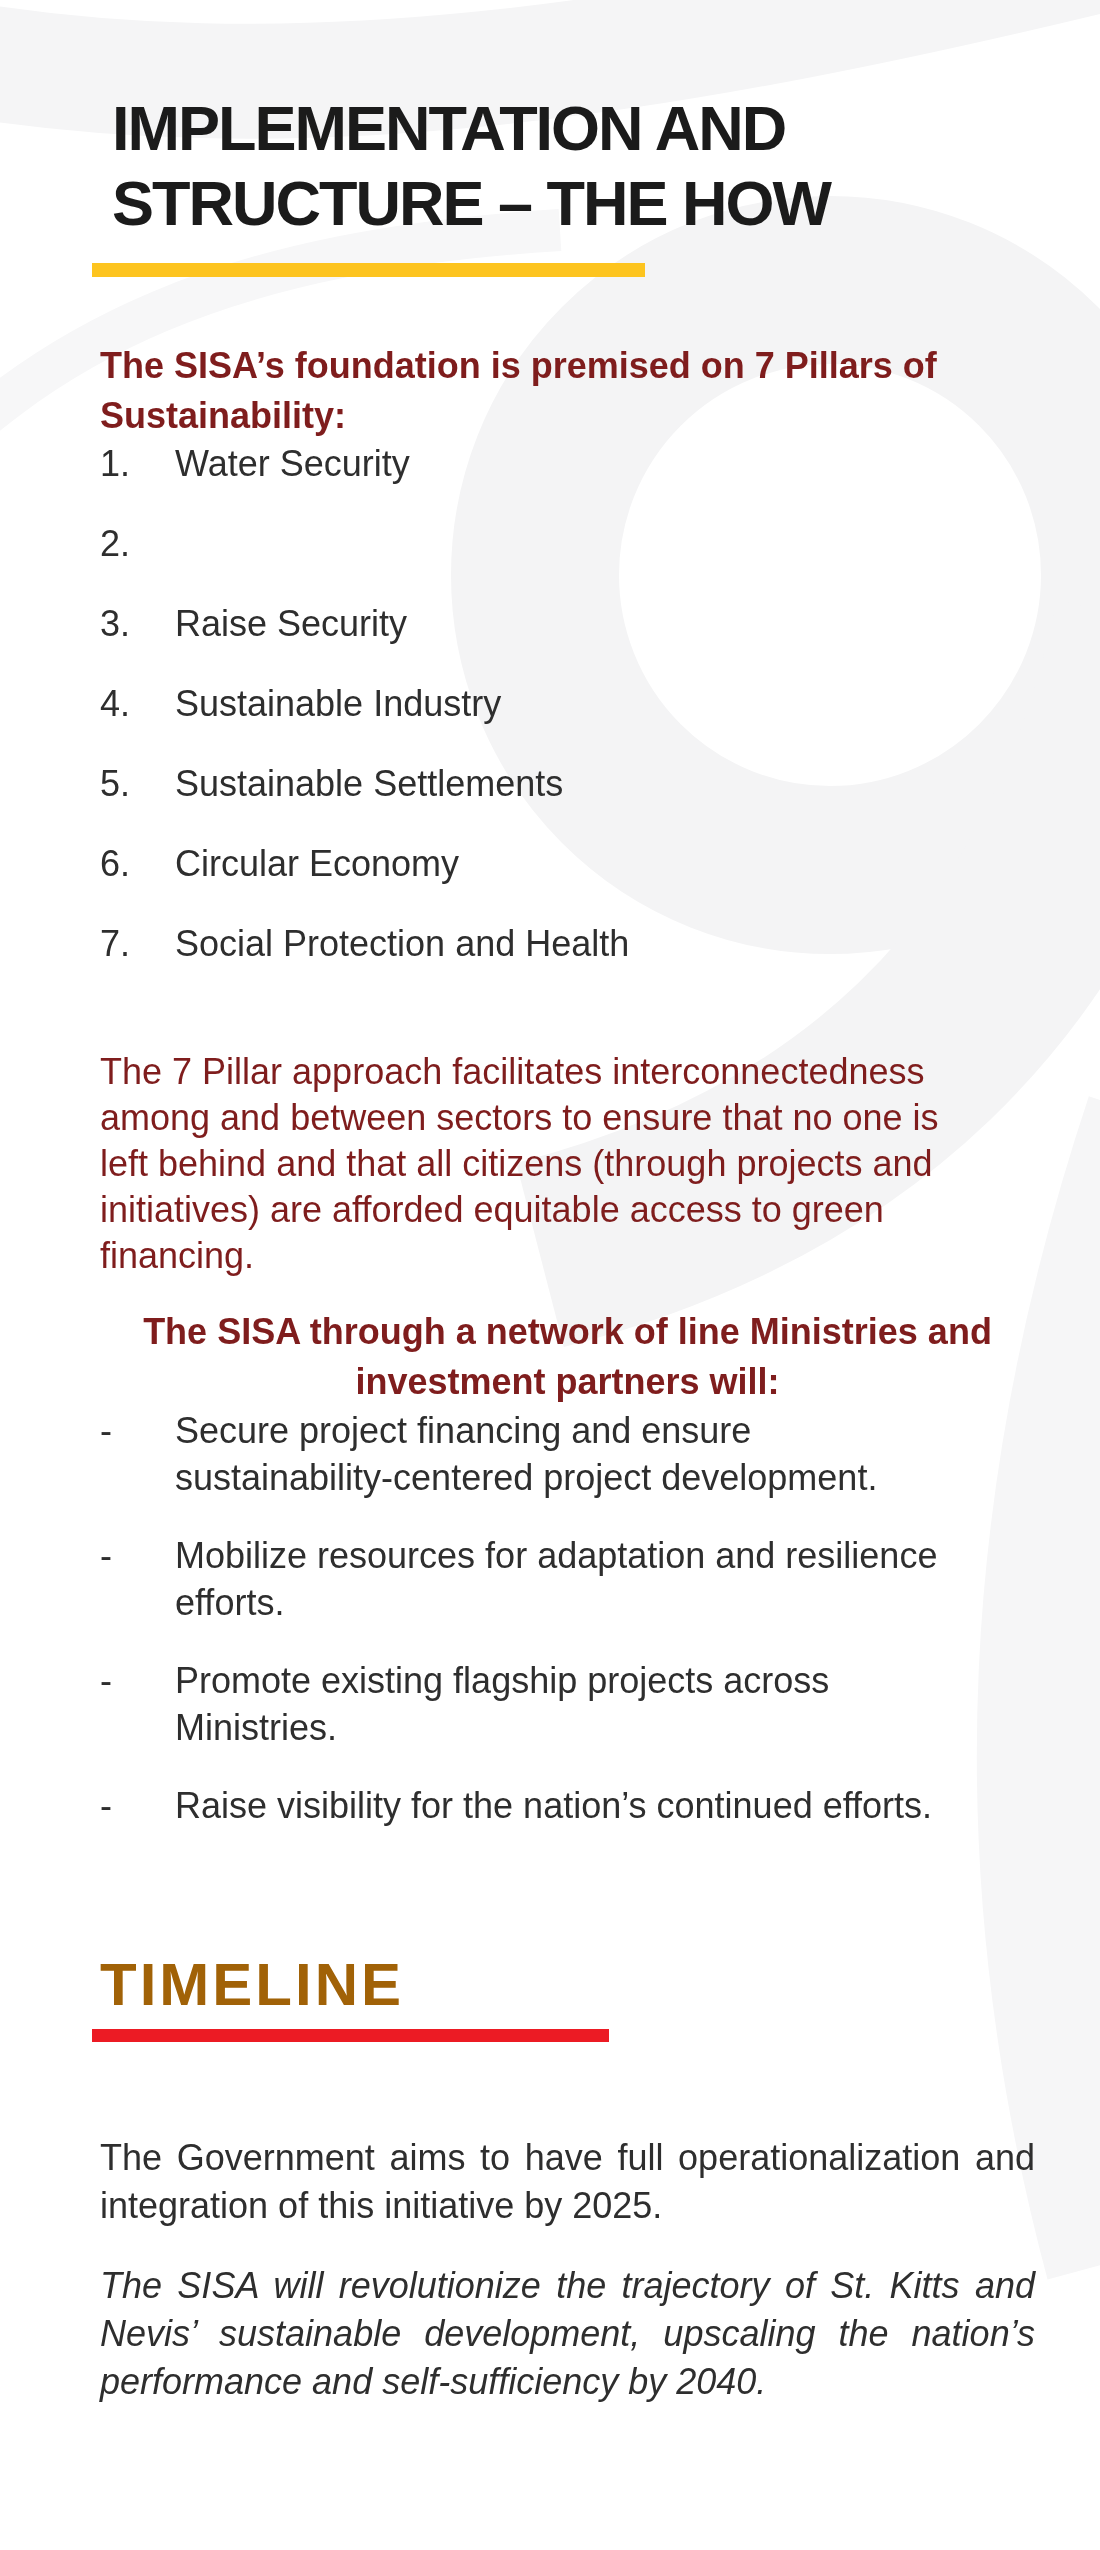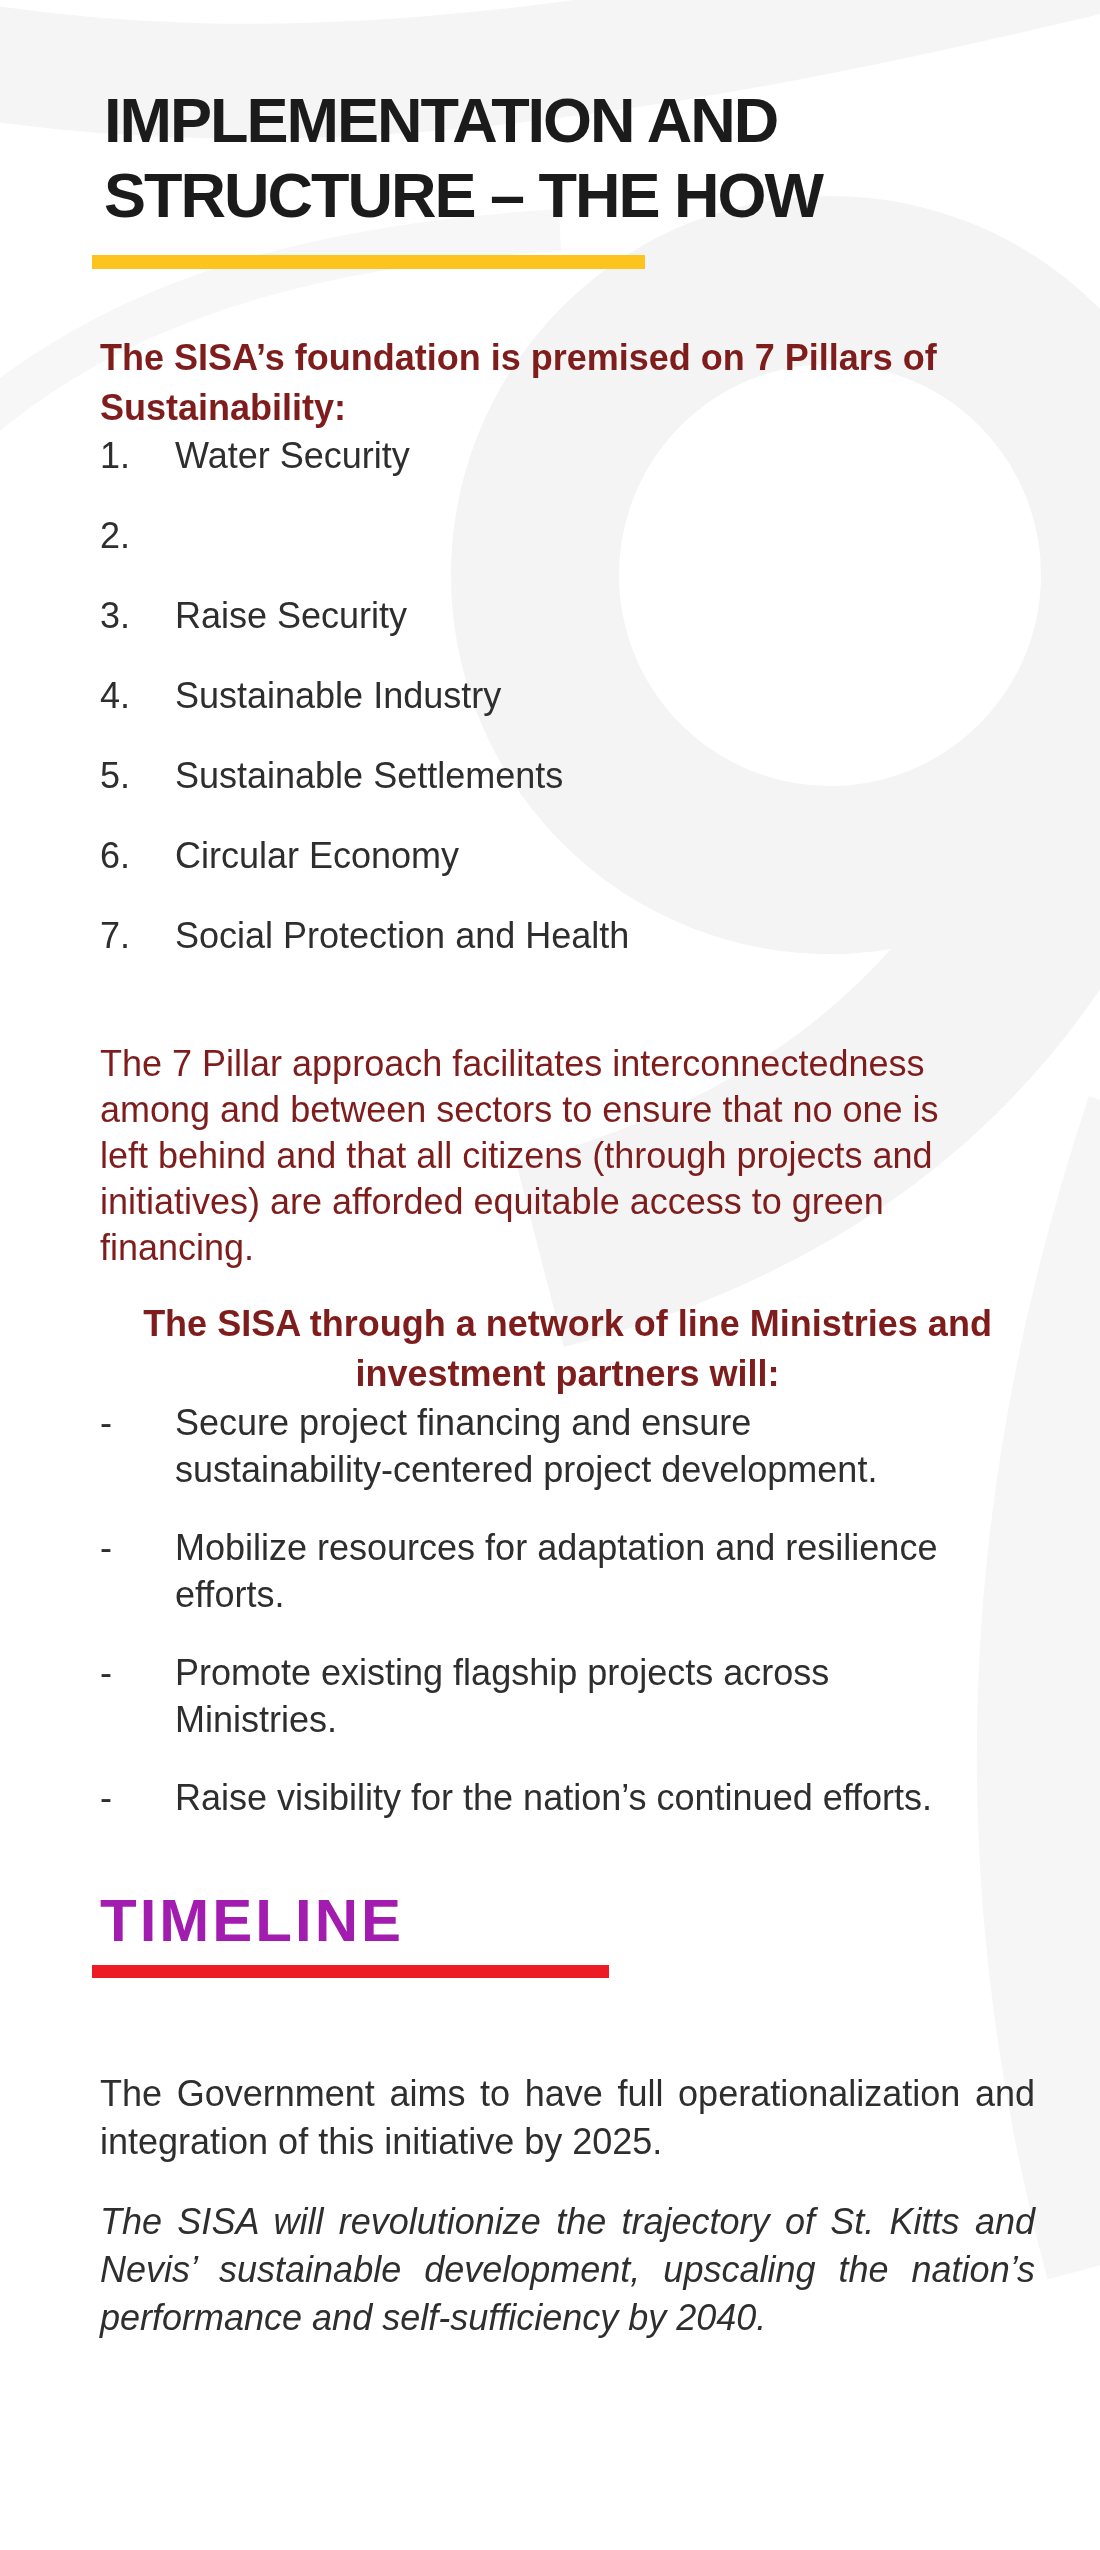--- a/index.html
+++ b/index.html
@@ -13,21 +13,21 @@
   }
   .watermark {
     position: absolute; inset: 0; z-index: 0;
   }
   .content {
     position: absolute; inset: 0; z-index: 1;
     padding: 79px 65px 0 100px;
     box-sizing: border-box;
   }
   h1.page-title {
-    margin: 4px;
+    margin: 12px;
     font-size: 63px;
     line-height: 75px;
     font-weight: 700;
     letter-spacing: -2px;
     color: #1b1b1b;
     white-space: pre-line;
   }
   .rule { border: none; }
   .rule-yellow {
     width: 553px; height: 14px;
@@ -75,26 +75,26 @@
   .action-item {
     display: flex;
     font-size: 36px;
     line-height: 47px;
     margin-bottom: 31px;
     color: #2e2e2e;
   }
   .action-item:last-child { margin-bottom: 0; }
   .action-text { white-space: pre-line; max-width: 860px; }
   h2.section-title {
-    margin: 64px 0 0 0;
+    margin: 120px 0 0 0;
     font-size: 60px;
     line-height: 72px;
     font-weight: 700;
     letter-spacing: 3px;
-    color: #a21caf;
+    color: #a16207;
   }
   .timeline-par {
     margin: 92px 0 0 0;
     font-size: 36px;
     line-height: 48px;
     color: #2e2e2e;
     text-align: justify;
     max-width: 935px;
   }
   .timeline-par.second { margin-top: 32px; font-style: italic; }

